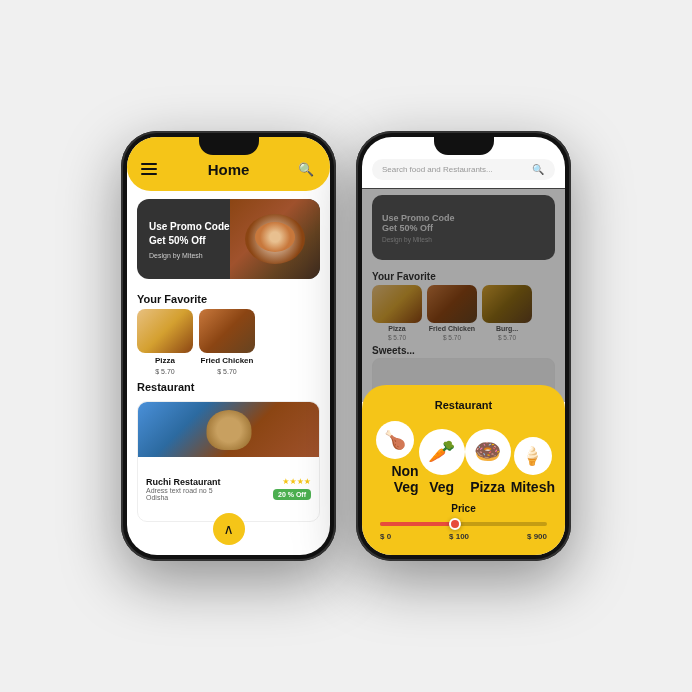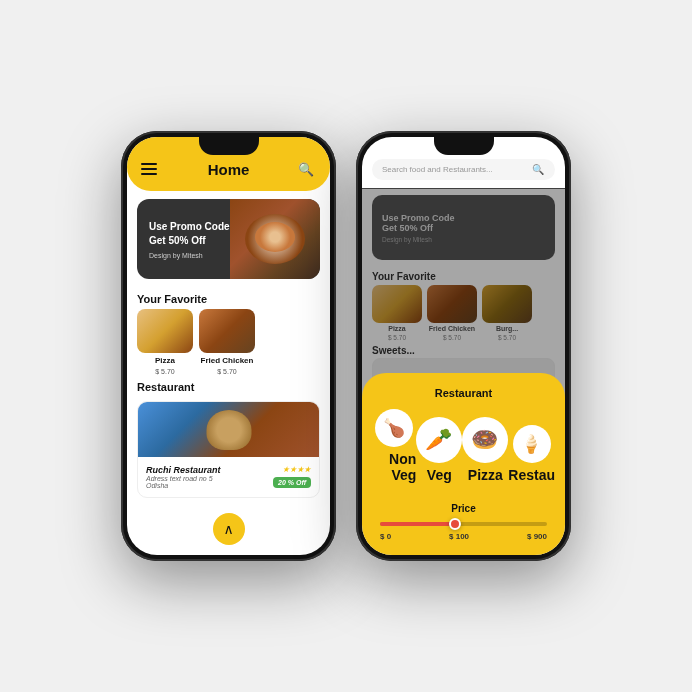--- a/index.html
+++ b/index.html
@@ -212,22 +212,21 @@
       transform: translate(-50%, -50%);
       width: 45px;
       height: 40px;
       background: radial-gradient(circle, #c8a060 40%, #8B6020 100%);
       border-radius: 50% 50% 40% 40%;
     }
     .restaurant-info {
       display: flex;
       justify-content: space-between;
       align-items: flex-start;
-      padding: 8px 8px;
-      font-style: italic;
+      padding: 20px 8px;
     }
     .restaurant-name {
       font-size: 9px;
       font-weight: 700;
       color: #111;
     }
     .restaurant-addr {
       font-size: 7px;
       color: #666;
     }
@@ -408,21 +407,21 @@
     }
     .cat-label {
       font-size: 14px;
       font-weight: 600;
       color: #111;
       text-align: right;
     }
 
     
     .price-section {
-      margin-top: 20px;
+      margin-top: 8px;
     }
     .price-title {
       font-size: 10px;
       font-weight: 700;
       color: #111;
       text-align: center;
       margin-bottom: 8px;
     }
     .price-slider-container {
       position: relative;
@@ -604,21 +603,21 @@
           <div class="cat-item">
             <div class="cat-icon-circle large">🥕</div>
             <span class="cat-label">Veg</span>
           </div>
           <div class="cat-item">
             <div class="cat-icon-circle large">🍩</div>
             <span class="cat-label">Pizza</span>
           </div>
           <div class="cat-item">
             <div class="cat-icon-circle">🍦</div>
-            <span class="cat-label">Restau</span>
+            <span class="cat-label">Mitesh</span>
           </div>
         </div>
 
         <div class="price-section">
           <div class="price-title">Price</div>
           <div class="price-slider-container">
             <div class="price-track">
               <div class="price-fill"></div>
               <div class="price-thumb"></div>
             </div>

